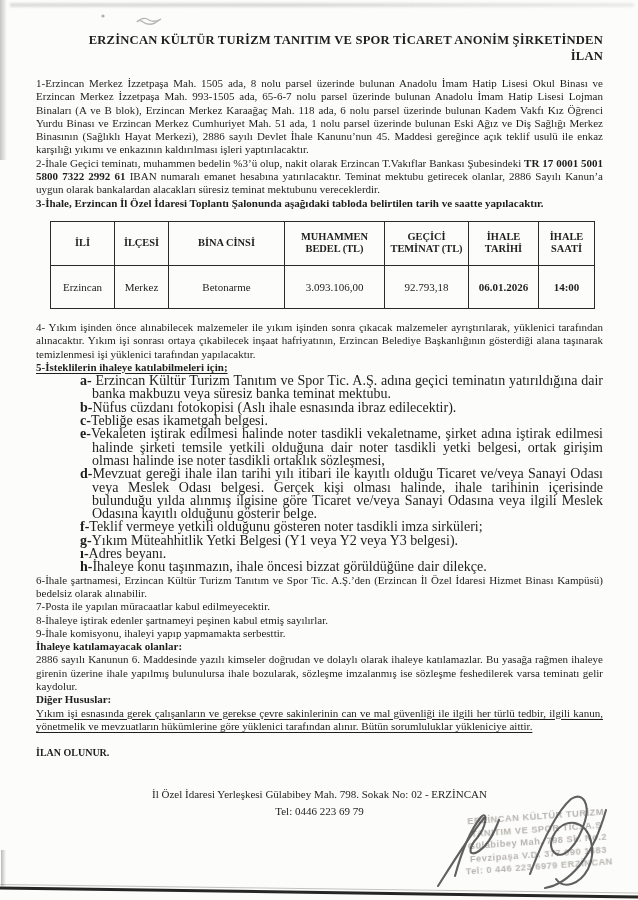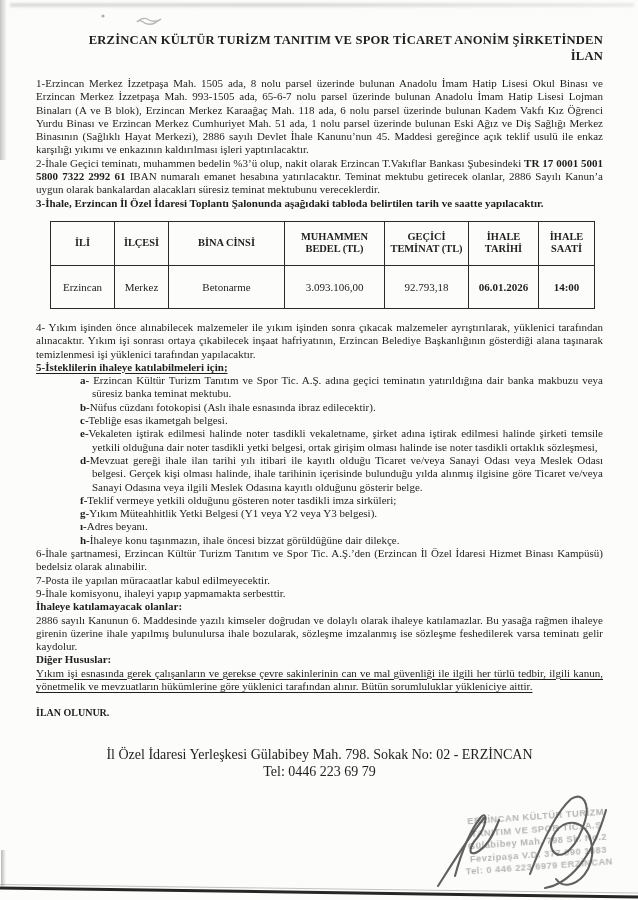--- a/index.html
+++ b/index.html
@@ -35,23 +35,23 @@
     margin:11px 0 12px 14px; width:544px;
   }
   table.tender th, table.tender td {
     border:1.4px solid #2a2a2a; text-align:center; vertical-align:middle;
     font-family:"Liberation Serif", serif;
   }
   table.tender th { font-weight:bold; font-size:10.4px; line-height:12.5px; padding:9px 2px; }
   table.tender td { font-size:11px; padding:15px 2px; }
   table.tender td.bd { font-weight:bold; }
   ul.reqs { list-style:none; margin:0; padding:0 0 0 44px; }
-  ul.reqs li { font-size:11px; line-height:13.3px; text-align:justify; padding-left:12px; text-indent:-12px; margin:0; }
+  ul.reqs li { font-size:14px; line-height:13.3px; text-align:justify; padding-left:12px; text-indent:-12px; margin:0; }
   .closing { font-weight:bold; font-size:10px; margin-top:14px; }
-  .footer { text-align:center; font-size:14px; line-height:17px; margin-top:28px; }
+  .footer { text-align:center; font-size:11px; line-height:17px; margin-top:28px; }
   
   .stamp {
     position:absolute; left:443px; top:817px; width:185px;
     transform:rotate(-4deg); transform-origin:left top;
     font-family:"Liberation Sans", sans-serif; font-weight:bold;
     font-size:9.3px; line-height:12.6px; letter-spacing:.5px;
     color:#b4b1ac; text-align:center; white-space:nowrap;
     filter:blur(.3px); opacity:.95;
   }
   .sigs { position:absolute; left:0; top:0; width:638px; height:900px; pointer-events:none; }
@@ -127,20 +127,21 @@
       <li><span class="b">e-</span><span>Vekaleten iştirak edilmesi halinde noter tasdikli vekaletname, şirket adına iştirak edilmesi halinde şirketi temsile yetkili olduğuna dair noter tasdikli yetki belgesi, ortak girişim olması halinde ise noter tasdikli ortaklık sözleşmesi,</span></li>
       <li><span class="b">d-</span><span>Mevzuat gereği ihale ilan tarihi yılı itibari ile kayıtlı olduğu Ticaret ve/veya Sanayi Odası veya Meslek Odası belgesi. Gerçek kişi olması halinde, ihale tarihinin içerisinde bulunduğu yılda alınmış ilgisine göre Ticaret ve/veya Sanayi Odasına veya ilgili Meslek Odasına kayıtlı olduğunu gösterir belge.</span></li>
       <li><span class="b">f-</span><span>Teklif vermeye yetkili olduğunu gösteren noter tasdikli imza sirküleri;</span></li>
       <li><span class="b">g-</span><span>Yıkım Müteahhitlik Yetki Belgesi (Y1 veya Y2 veya Y3 belgesi).</span></li>
       <li><span class="b">ı-</span><span>Adres beyanı.</span></li>
       <li><span class="b">h-</span><span>İhaleye konu taşınmazın, ihale öncesi bizzat görüldüğüne dair dilekçe.</span></li>
     </ul>
 
     <p class="body">6-İhale şartnamesi, Erzincan Kültür Turizm Tanıtım ve Spor Tic. A.Ş.’den (Erzincan İl Özel İdaresi Hizmet Binası Kampüsü) bedelsiz olarak alınabilir.</p>
     <p class="body">7-Posta ile yapılan müracaatlar kabul edilmeyecektir.</p>
+    <p class="body">8-İhaleye iştirak edenler şartnameyi peşinen kabul etmiş sayılırlar.</p>
     <p class="body">9-İhale komisyonu, ihaleyi yapıp yapmamakta serbesttir.</p>
 
     <p class="body b">İhaleye katılamayacak olanlar:</p>
     <p class="body">2886 sayılı Kanunun 6. Maddesinde yazılı kimseler doğrudan ve dolaylı olarak ihaleye katılamazlar. Bu yasağa rağmen ihaleye girenin üzerine ihale yapılmış bulunulursa ihale bozularak, sözleşme imzalanmış ise  sözleşme feshedilerek varsa teminatı gelir kaydolur.</p>
 
     <p class="body b">Diğer Hususlar:</p>
     <p class="body u">Yıkım işi esnasında  gerek çalışanların ve gerekse çevre sakinlerinin can ve mal güvenliği ile ilgili her türlü tedbir, ilgili kanun, yönetmelik ve mevzuatların hükümlerine göre yüklenici tarafından alınır.  Bütün sorumluluklar yükleniciye aittir.</p>
 
     <p class="closing">İLAN OLUNUR.</p>
 

